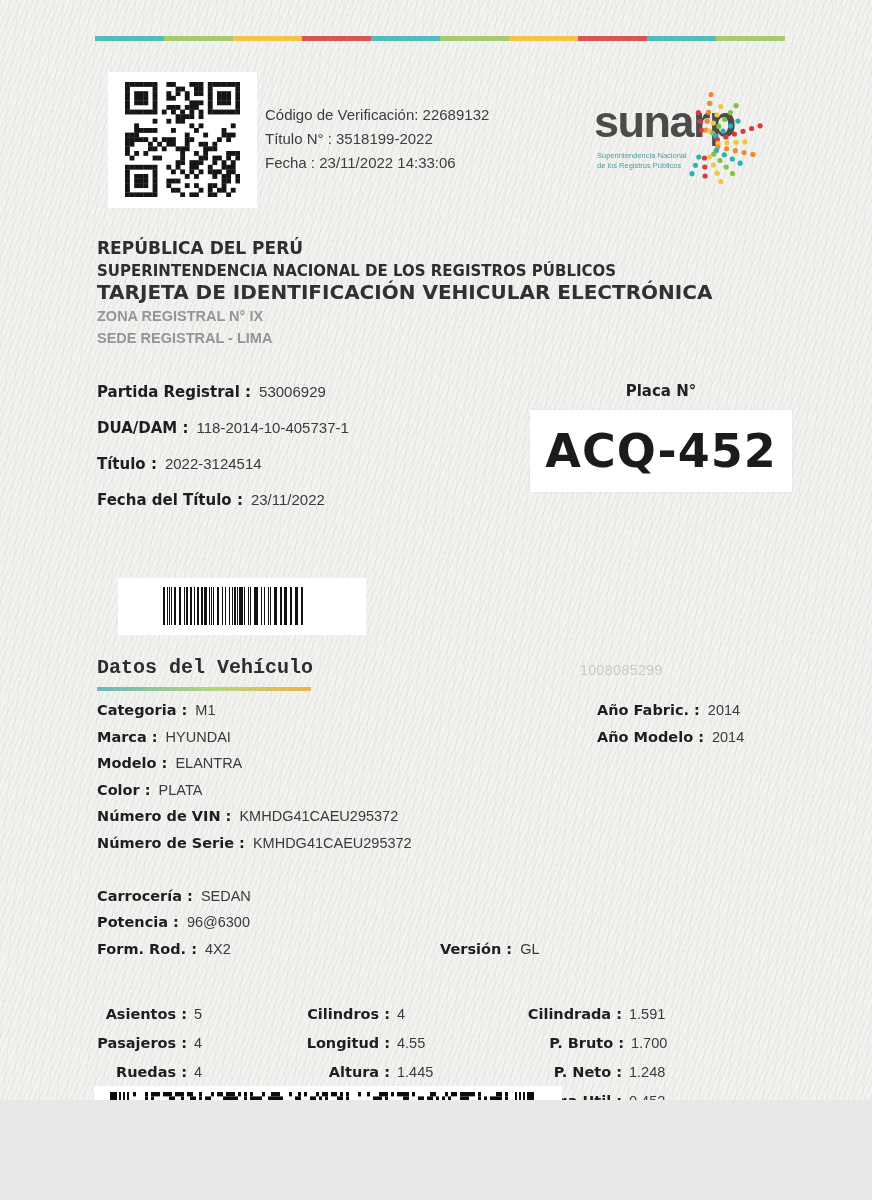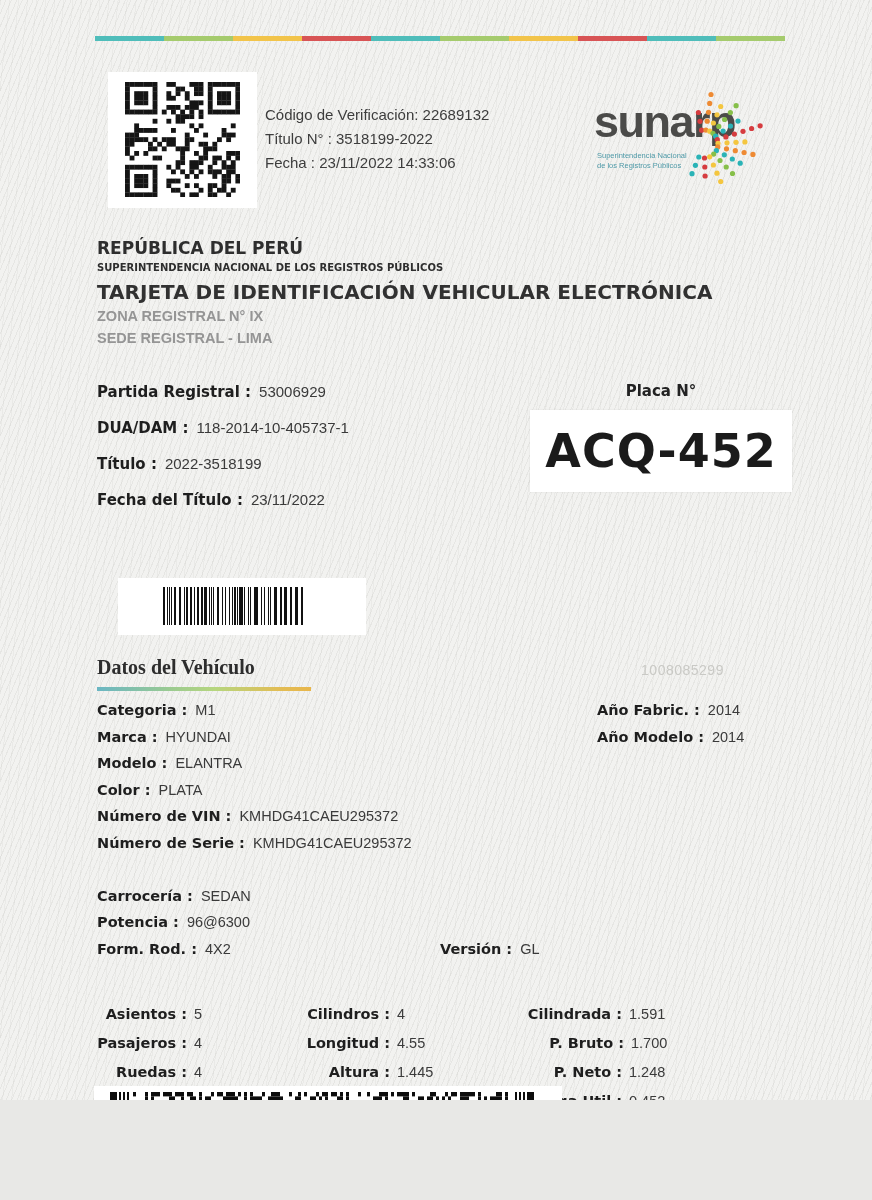--- a/index.html
+++ b/index.html
@@ -20,39 +20,39 @@
   .qr-box{left:108px;top:72px;width:149px;height:136px;background:#ffffff;}
   .qr-box svg{position:absolute;left:17px;top:10px;fill:#151515;}
   
   .verif{left:265px;top:103px;font-size:15px;color:#3d3d3d;line-height:24px;}
   
   .logo-word{left:594px;top:96px;font-size:45px;font-weight:700;letter-spacing:-1.5px;color:#4b4b49;}
   .logo-tag{left:597px;top:151px;font-size:7.5px;line-height:10px;color:#4f9aa8;}
   .burst{left:678px;top:58px;}
   
   .h-republic{left:97px;top:238px;font-family:"DejaVu Sans",sans-serif;font-weight:700;font-size:17px;color:#2e2e2e;}
-  .h-inst{left:97px;top:262px;font-family:"DejaVu Sans",sans-serif;font-weight:700;font-size:10px;color:#2e2e2e;}
+  .h-inst{left:97px;top:262px;font-family:"DejaVu Sans",sans-serif;font-weight:700;font-size:15px;color:#2e2e2e;}
   .h-title{left:97px;top:280px;font-family:"DejaVu Sans",sans-serif;font-weight:700;font-size:20px;color:#313131;}
   .h-zona{left:97px;top:308px;font-size:14.5px;font-weight:700;color:#959595;}
   .h-sede{left:97px;top:330px;font-size:14.5px;font-weight:700;color:#959595;}
   
   .lbl{font-family:"DejaVu Sans",sans-serif;font-weight:700;color:#1e1e1e;}
   .val{color:#3a3a3a;margin-left:8px;}
   .reg-row{left:97px;font-size:15px;white-space:nowrap;}
   
   .plate-label{left:530px;top:382px;width:262px;text-align:center;font-family:"DejaVu Sans",sans-serif;font-weight:700;font-size:15px;color:#222;}
   .plate-box{left:530px;top:410px;width:262px;height:82px;background:#ffffff;box-shadow:0 0 2px rgba(0,0,0,0.08);}
   .plate-number{width:100%;line-height:82px;text-align:center;font-family:"DejaVu Sans",sans-serif;font-weight:700;font-size:46px;letter-spacing:1px;color:#1b1b1b;}
   
   .bc1-box{left:118px;top:578px;width:248px;height:57px;background:#ffffff;}
   .bc1-box svg{position:absolute;left:45px;top:9px;fill:#111;}
   
-  .sec-title{left:97px;top:656px;font-family:Liberation Serif, serif;font-weight:700;font-size:20px;color:#2d2d2d;}
+  .sec-title{left:97px;top:656px;font-family:Liberation Mono, monospace;font-weight:700;font-size:20px;color:#2d2d2d;}
   .sec-underline{left:97px;top:687px;width:214px;height:4px;background:linear-gradient(90deg,#6ab6c3 0%,#9ccb90 35%,#b6d67f 55%,#e2bd55 85%,#e8b64b 100%);}
-  .doc-number{left:580px;top:662px;width:205px;text-align:center;font-size:14px;color:#c9c9c5;letter-spacing:0.5px;}
+  .doc-number{left:580px;top:662px;width:205px;text-align:left;font-size:14px;color:#c9c9c5;letter-spacing:0.5px;}
   .vrow{left:97px;font-size:14.5px;white-space:nowrap;}
   .yrow{left:597px;font-size:14.5px;white-space:nowrap;}
   .ver-inline{position:absolute;left:343px;top:0;white-space:nowrap;}
   
   .spec-col{font-size:14.5px;}
   .spec-row{position:absolute;white-space:nowrap;margin-top:18px;}
   .spec-lbl{display:inline-block;text-align:right;font-family:"DejaVu Sans",sans-serif;font-weight:700;color:#1e1e1e;}
   .w102{width:102px;} .w112{width:112px;}
   .spec-val{color:#3a3a3a;margin-left:7px;}
   
@@ -430,21 +430,21 @@
   <div class="abs h-zona">ZONA REGISTRAL N° IX</div>
   <div class="abs h-sede">SEDE REGISTRAL - LIMA</div>
 
   <div class="abs reg-row" style="top:383px">
     <span class="lbl">Partida Registral :</span><span class="val">53006929</span>
   </div>
   <div class="abs reg-row" style="top:419px">
     <span class="lbl">DUA/DAM :</span><span class="val">118-2014-10-405737-1</span>
   </div>
   <div class="abs reg-row" style="top:455px">
-    <span class="lbl">Título :</span><span class="val">2022-3518199</span>
+    <span class="lbl">Título :</span><span class="val">2022-3124514</span>
   </div>
   <div class="abs reg-row" style="top:491px">
     <span class="lbl">Fecha del Título :</span><span class="val">23/11/2022</span>
   </div>
 
   <div class="abs plate-label">Placa N°</div>
   <div class="abs plate-box">
     <div class="plate-number">ACQ-452</div>
   </div>
 

